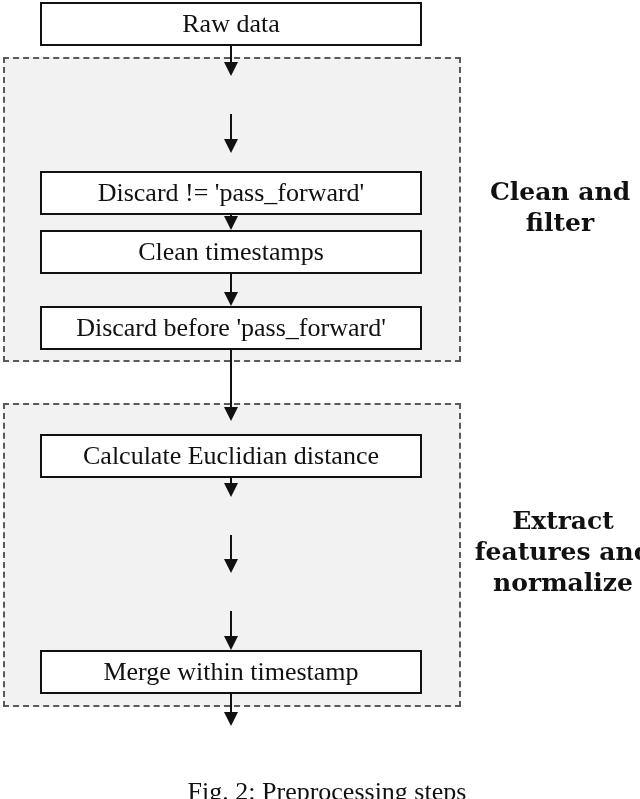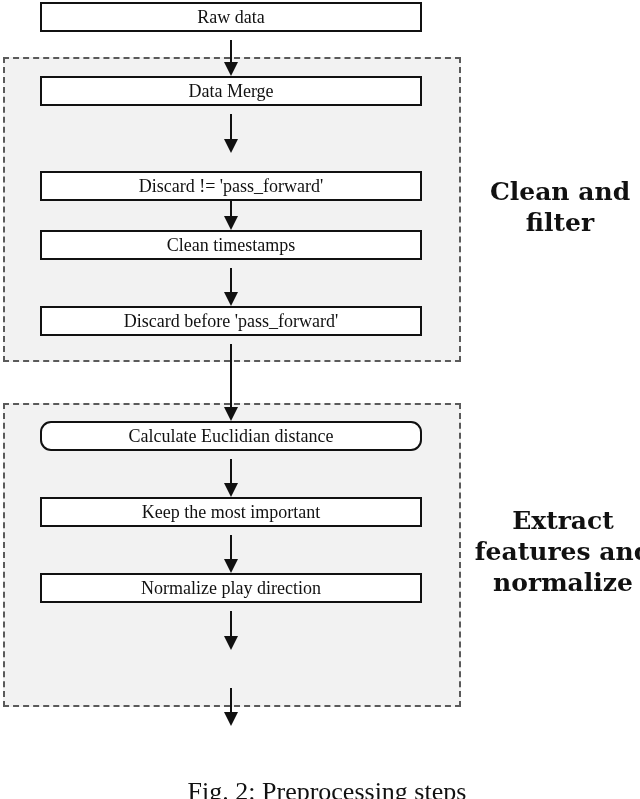--- a/index.html
+++ b/index.html
@@ -19,28 +19,28 @@
     background: #f2f2f2;
     border: 2px dashed #5a5a5a;
     box-sizing: content-box;
   }
   .group1 { top: 57px; height: 301px; }
   .group2 { top: 403px; height: 300px; }
   .node {
     position: absolute;
     left: 40px;
     width: 382px;
-    height: 30px;
+    height: 44px;
     box-sizing: border-box;
     background: #ffffff;
     border: 2px solid #111111;
     display: flex;
     align-items: center;
     justify-content: center;
-    font-size: 18px;
+    font-size: 26px;
     line-height: 1;
     white-space: nowrap;
   }
   .arrow {
     position: absolute;
     left: 224px;
     width: 14px;
   }
   .arrow::before {
     content: "";
@@ -96,27 +96,25 @@
   <div class="arrow" style="top:114px; height:39px;"></div>
   <div class="arrow" style="top:191px; height:39px;"></div>
   <div class="arrow" style="top:268px; height:38px;"></div>
   <div class="arrow" style="top:344px; height:77px;"></div>
   <div class="arrow" style="top:459px; height:38px;"></div>
   <div class="arrow" style="top:535px; height:38px;"></div>
   <div class="arrow" style="top:611px; height:39px;"></div>
   <div class="arrow" style="top:688px; height:38px;"></div>
 
   <div class="node" style="top:2px;">Raw data</div>
-  <div class="node" style="top:76px;">Data Merge</div>
   <div class="node" style="top:171px;">Discard != 'pass_forward'</div>
   <div class="node" style="top:306px;">Discard before 'pass_forward'</div>
   <div class="node" style="top:230px;">Clean timestamps</div>
-  <div class="node" style="top:421px;border-radius:11px;">Calculate Euclidian distance</div>
-  <div class="node" style="top:497px;">Keep the most important</div>
-  <div class="node" style="top:573px;">Normalize play direction</div>
+  <div class="node" style="top:434px;">Calculate Euclidian distance</div>
+  <div class="node" style="top:650px;">Merge within timestamp</div>
 
   <div class="side-label side-label-1">
     <div>Clean and</div>
     <div>filter</div>
   </div>
   <div class="side-label side-label-2">
     <div>Extract</div>
     <div>features and</div>
     <div>normalize</div>
   </div>

